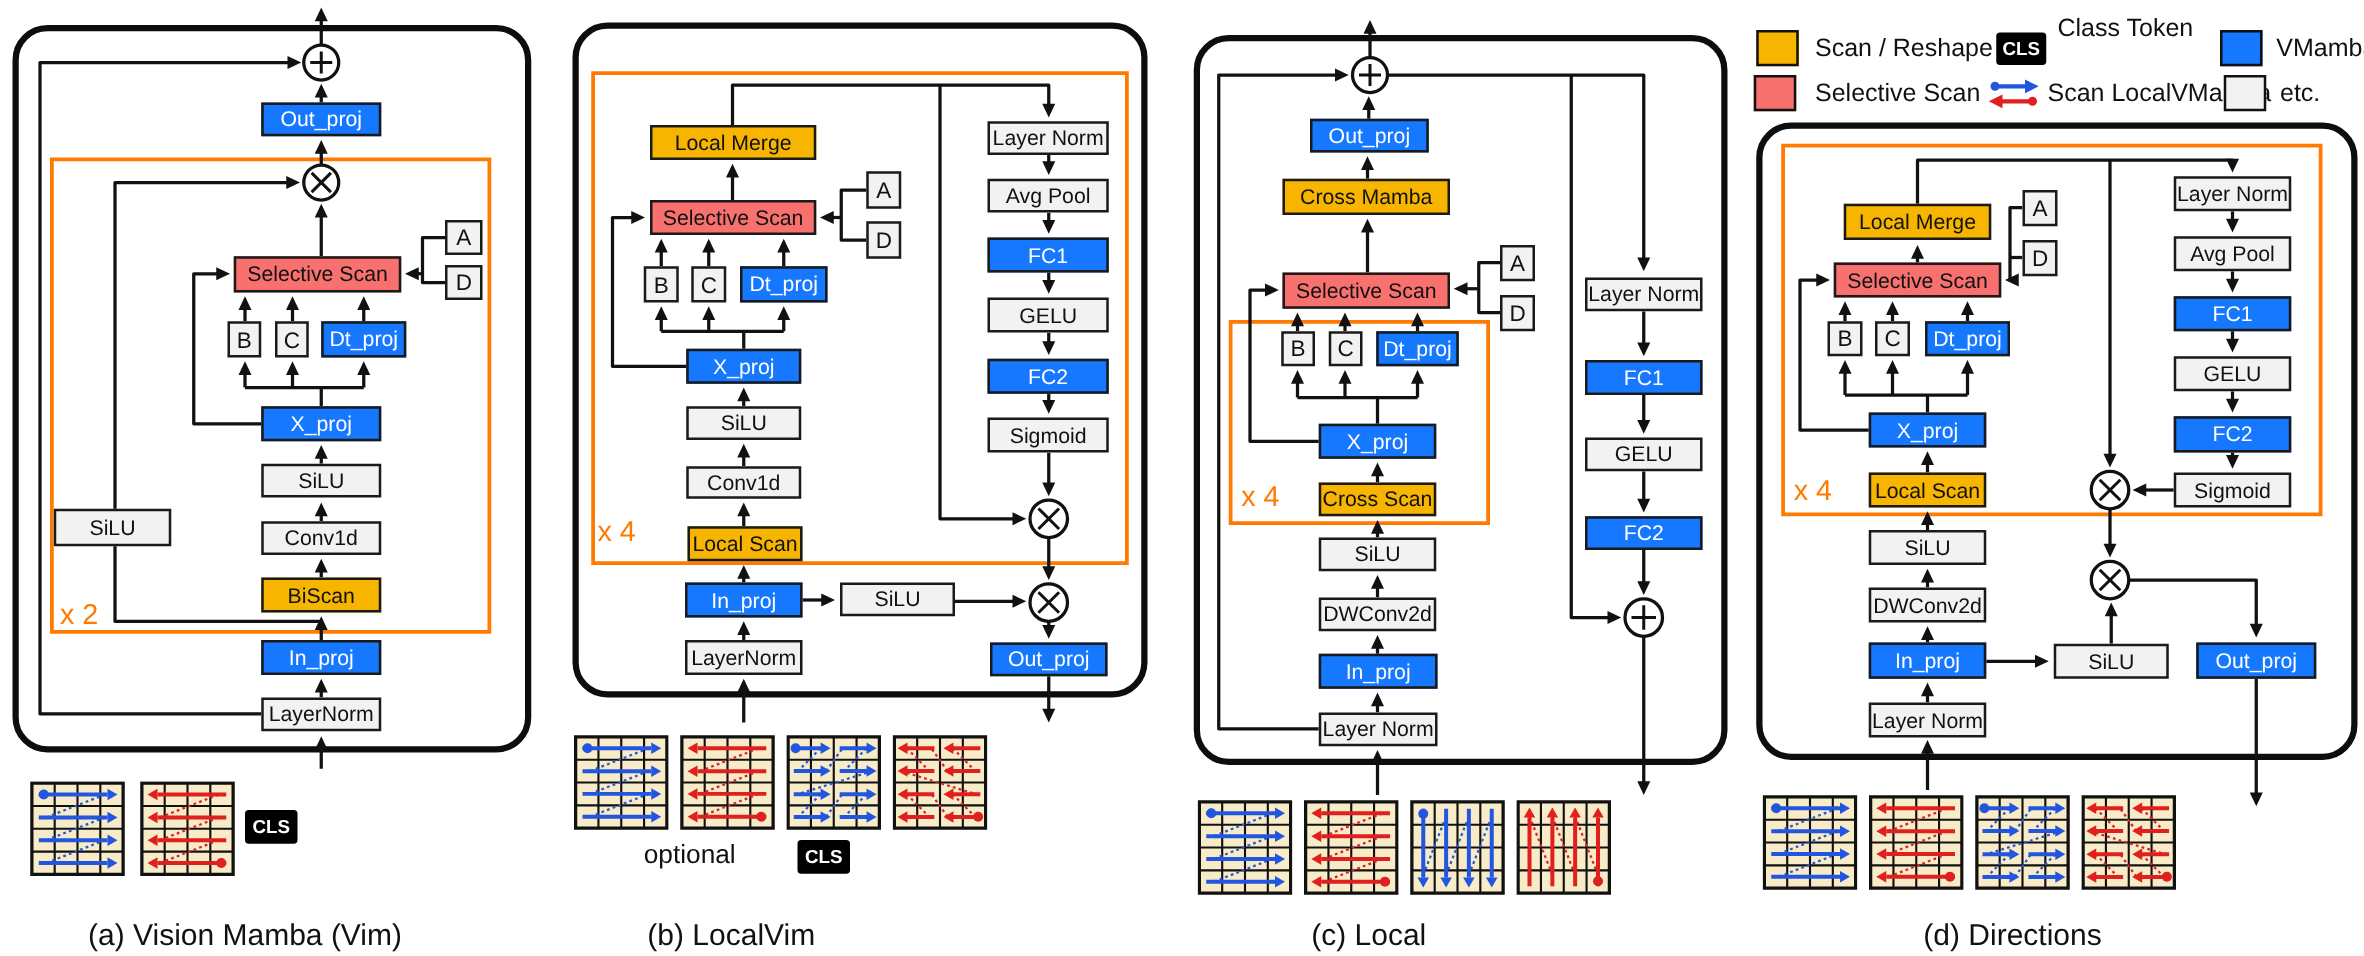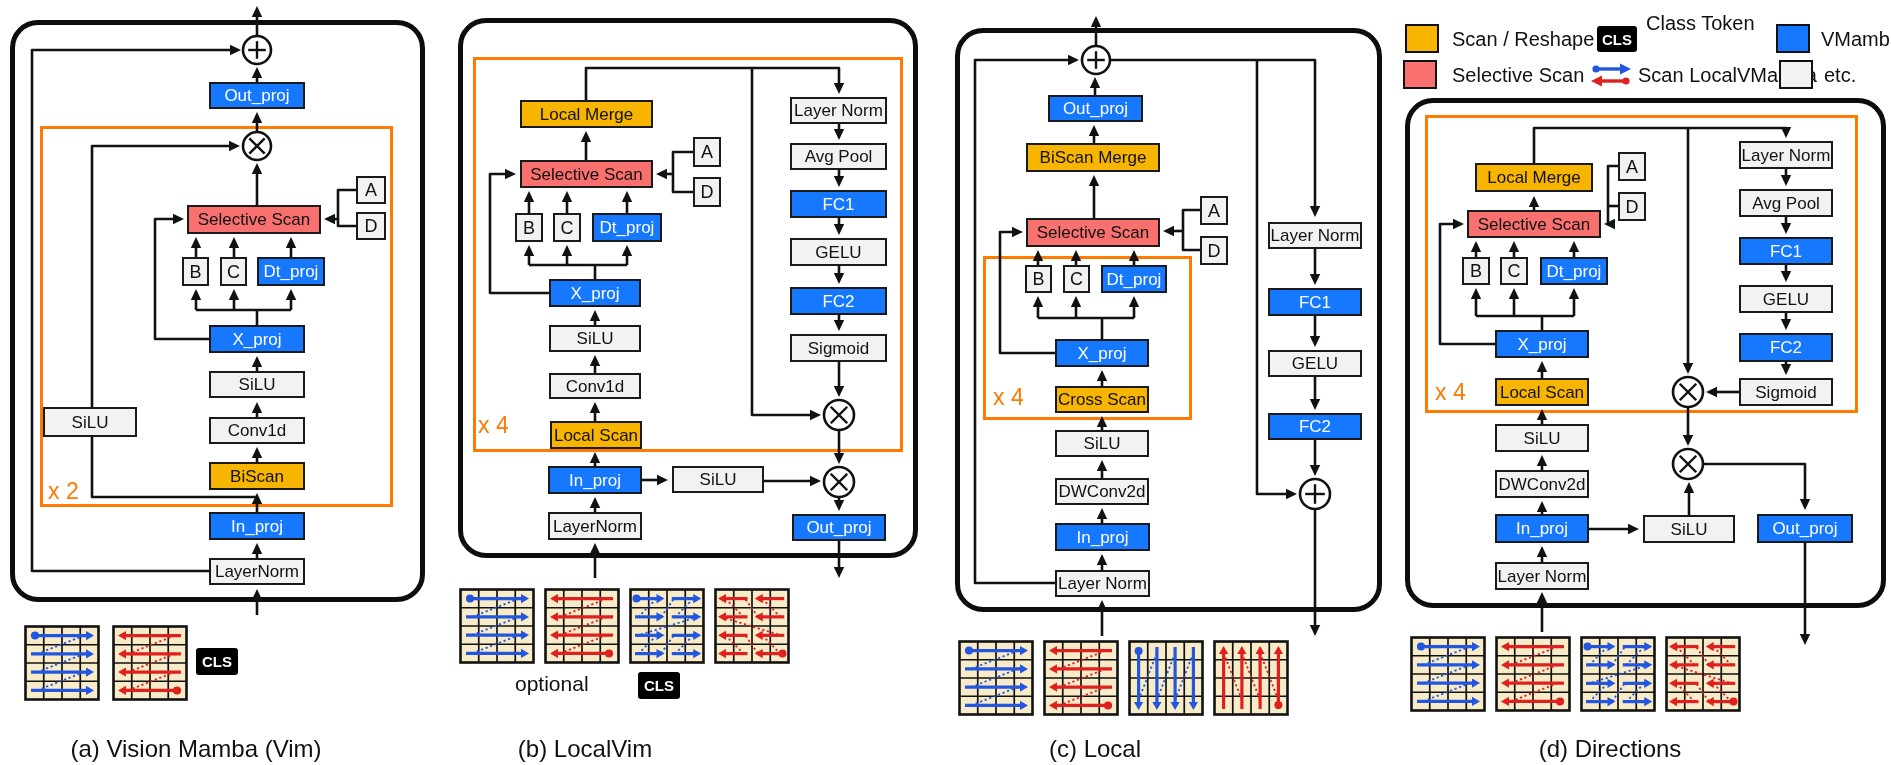--- a/index.html
+++ b/index.html
@@ -474,21 +474,21 @@
           <line x1="44" y1="65.4" x2="31" y2="47.1" stroke="#E01F1F" stroke-width="1.8" stroke-dasharray="2.2 2.6" fill="none"></line>
           <circle cx="68.5" cy="65.4" r="4" fill="#E01F1F"></circle>
         </svg></div>
       <div class="cls-chip" style="left: 638px; top: 672px; width: 42px; height: 27px;">CLS</div>
       <div class="plain-label" style="left: 515px; top: 672px;">optional</div>
       <div class="caption" style="left: 585px; top: 735px;">(b) LocalVim</div>
       <div class="panel-border" style="left: 955px; top: 28px; width: 427px; height: 584px;"></div>
       <div class="orange-box" style="left: 983px; top: 256px; width: 209px; height: 164px;"></div>
       <div class="mult" style="left: 993px; top: 384px;">x 4</div>
       <div class="node blue" style="left: 1048px; top: 95px; width: 95px; height: 27px;">Out_proj</div>
-      <div class="node yellow" style="left: 1026px; top: 143px; width: 134px; height: 29px;">BiScan Merge</div>
+      <div class="node yellow" style="left: 1026px; top: 143px; width: 134px; height: 29px;">Cross Mamba</div>
       <div class="node red" style="left: 1026px; top: 218px; width: 134px; height: 29px;">Selective Scan</div>
       <div class="node gray tiny" style="left: 1200px; top: 196px; width: 28px; height: 29px;">A</div>
       <div class="node gray tiny" style="left: 1200px; top: 236px; width: 28px; height: 29px;">D</div>
       <div class="node gray tiny" style="left: 1025px; top: 265px; width: 27px; height: 28px;">B</div>
       <div class="node gray tiny" style="left: 1063px; top: 265px; width: 27px; height: 28px;">C</div>
       <div class="node blue" style="left: 1101px; top: 265px; width: 66px; height: 28px;">Dt_proj</div>
       <div class="node blue" style="left: 1055px; top: 339px; width: 94px; height: 28px;">X_proj</div>
       <div class="node yellow" style="left: 1055px; top: 386px; width: 94px; height: 27px;">Cross Scan</div>
       <div class="node gray" style="left: 1055px; top: 430px; width: 94px; height: 27px;">SiLU</div>
       <div class="node gray" style="left: 1055px; top: 478px; width: 94px; height: 27px;">DWConv2d</div>

